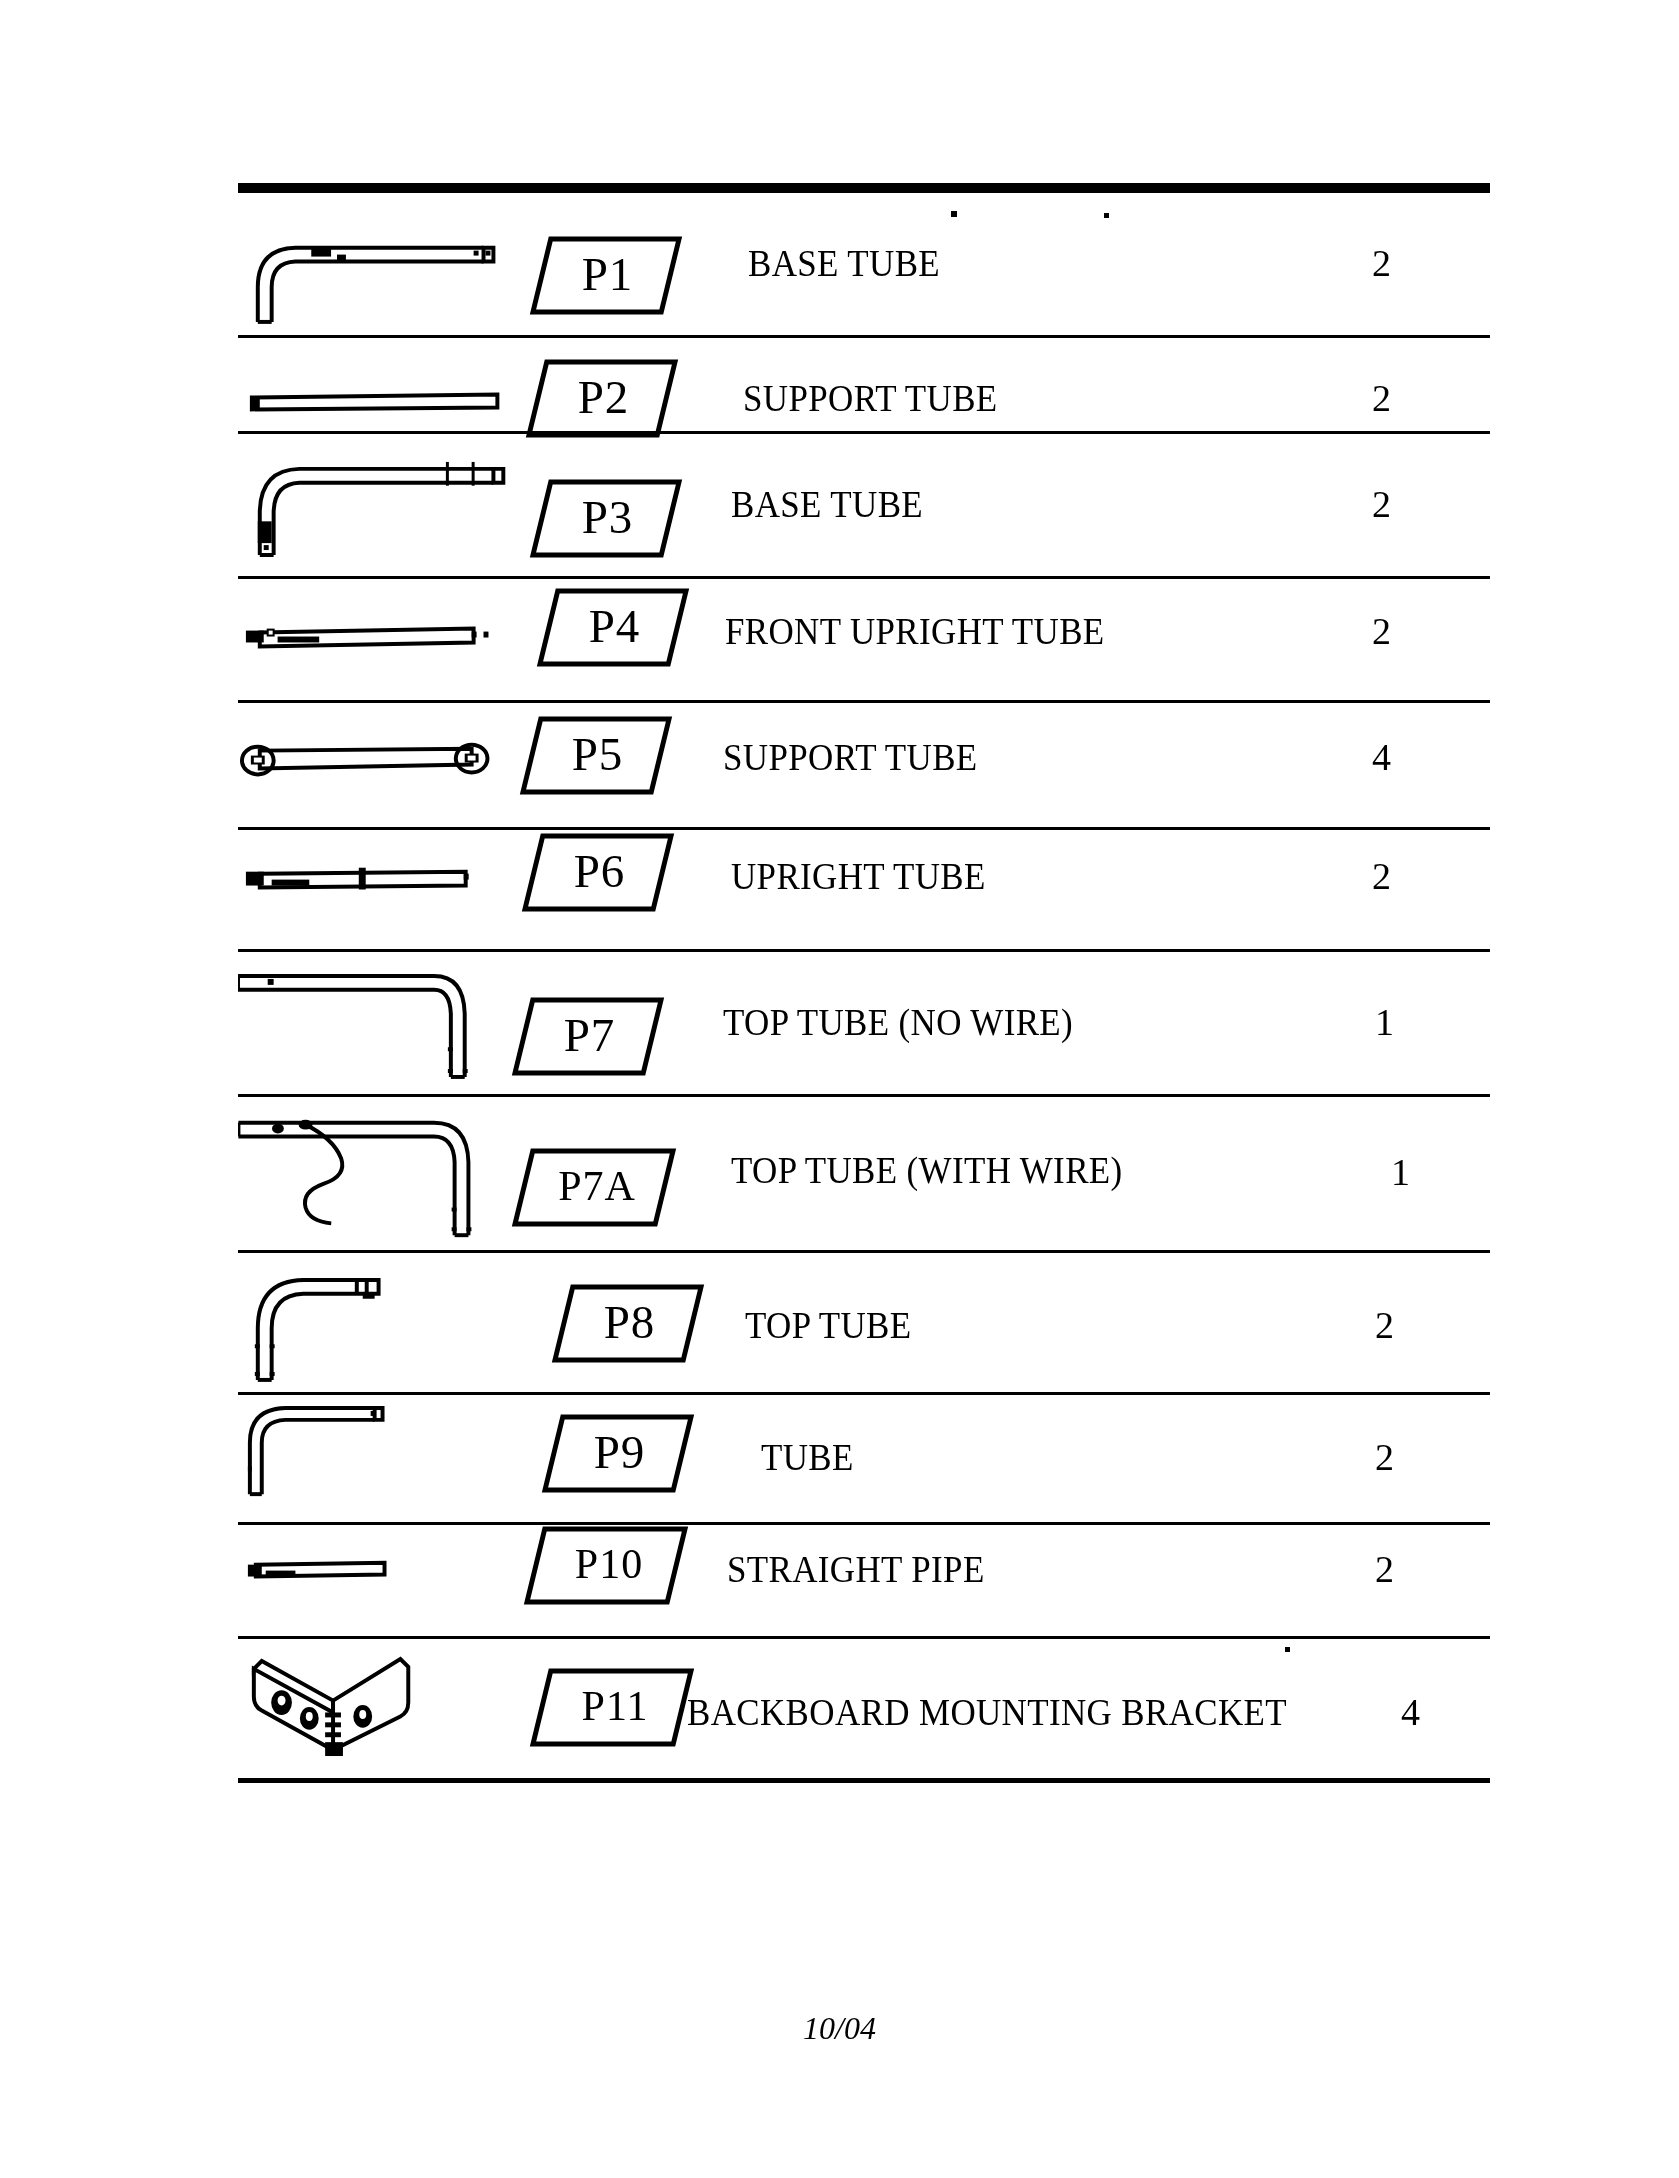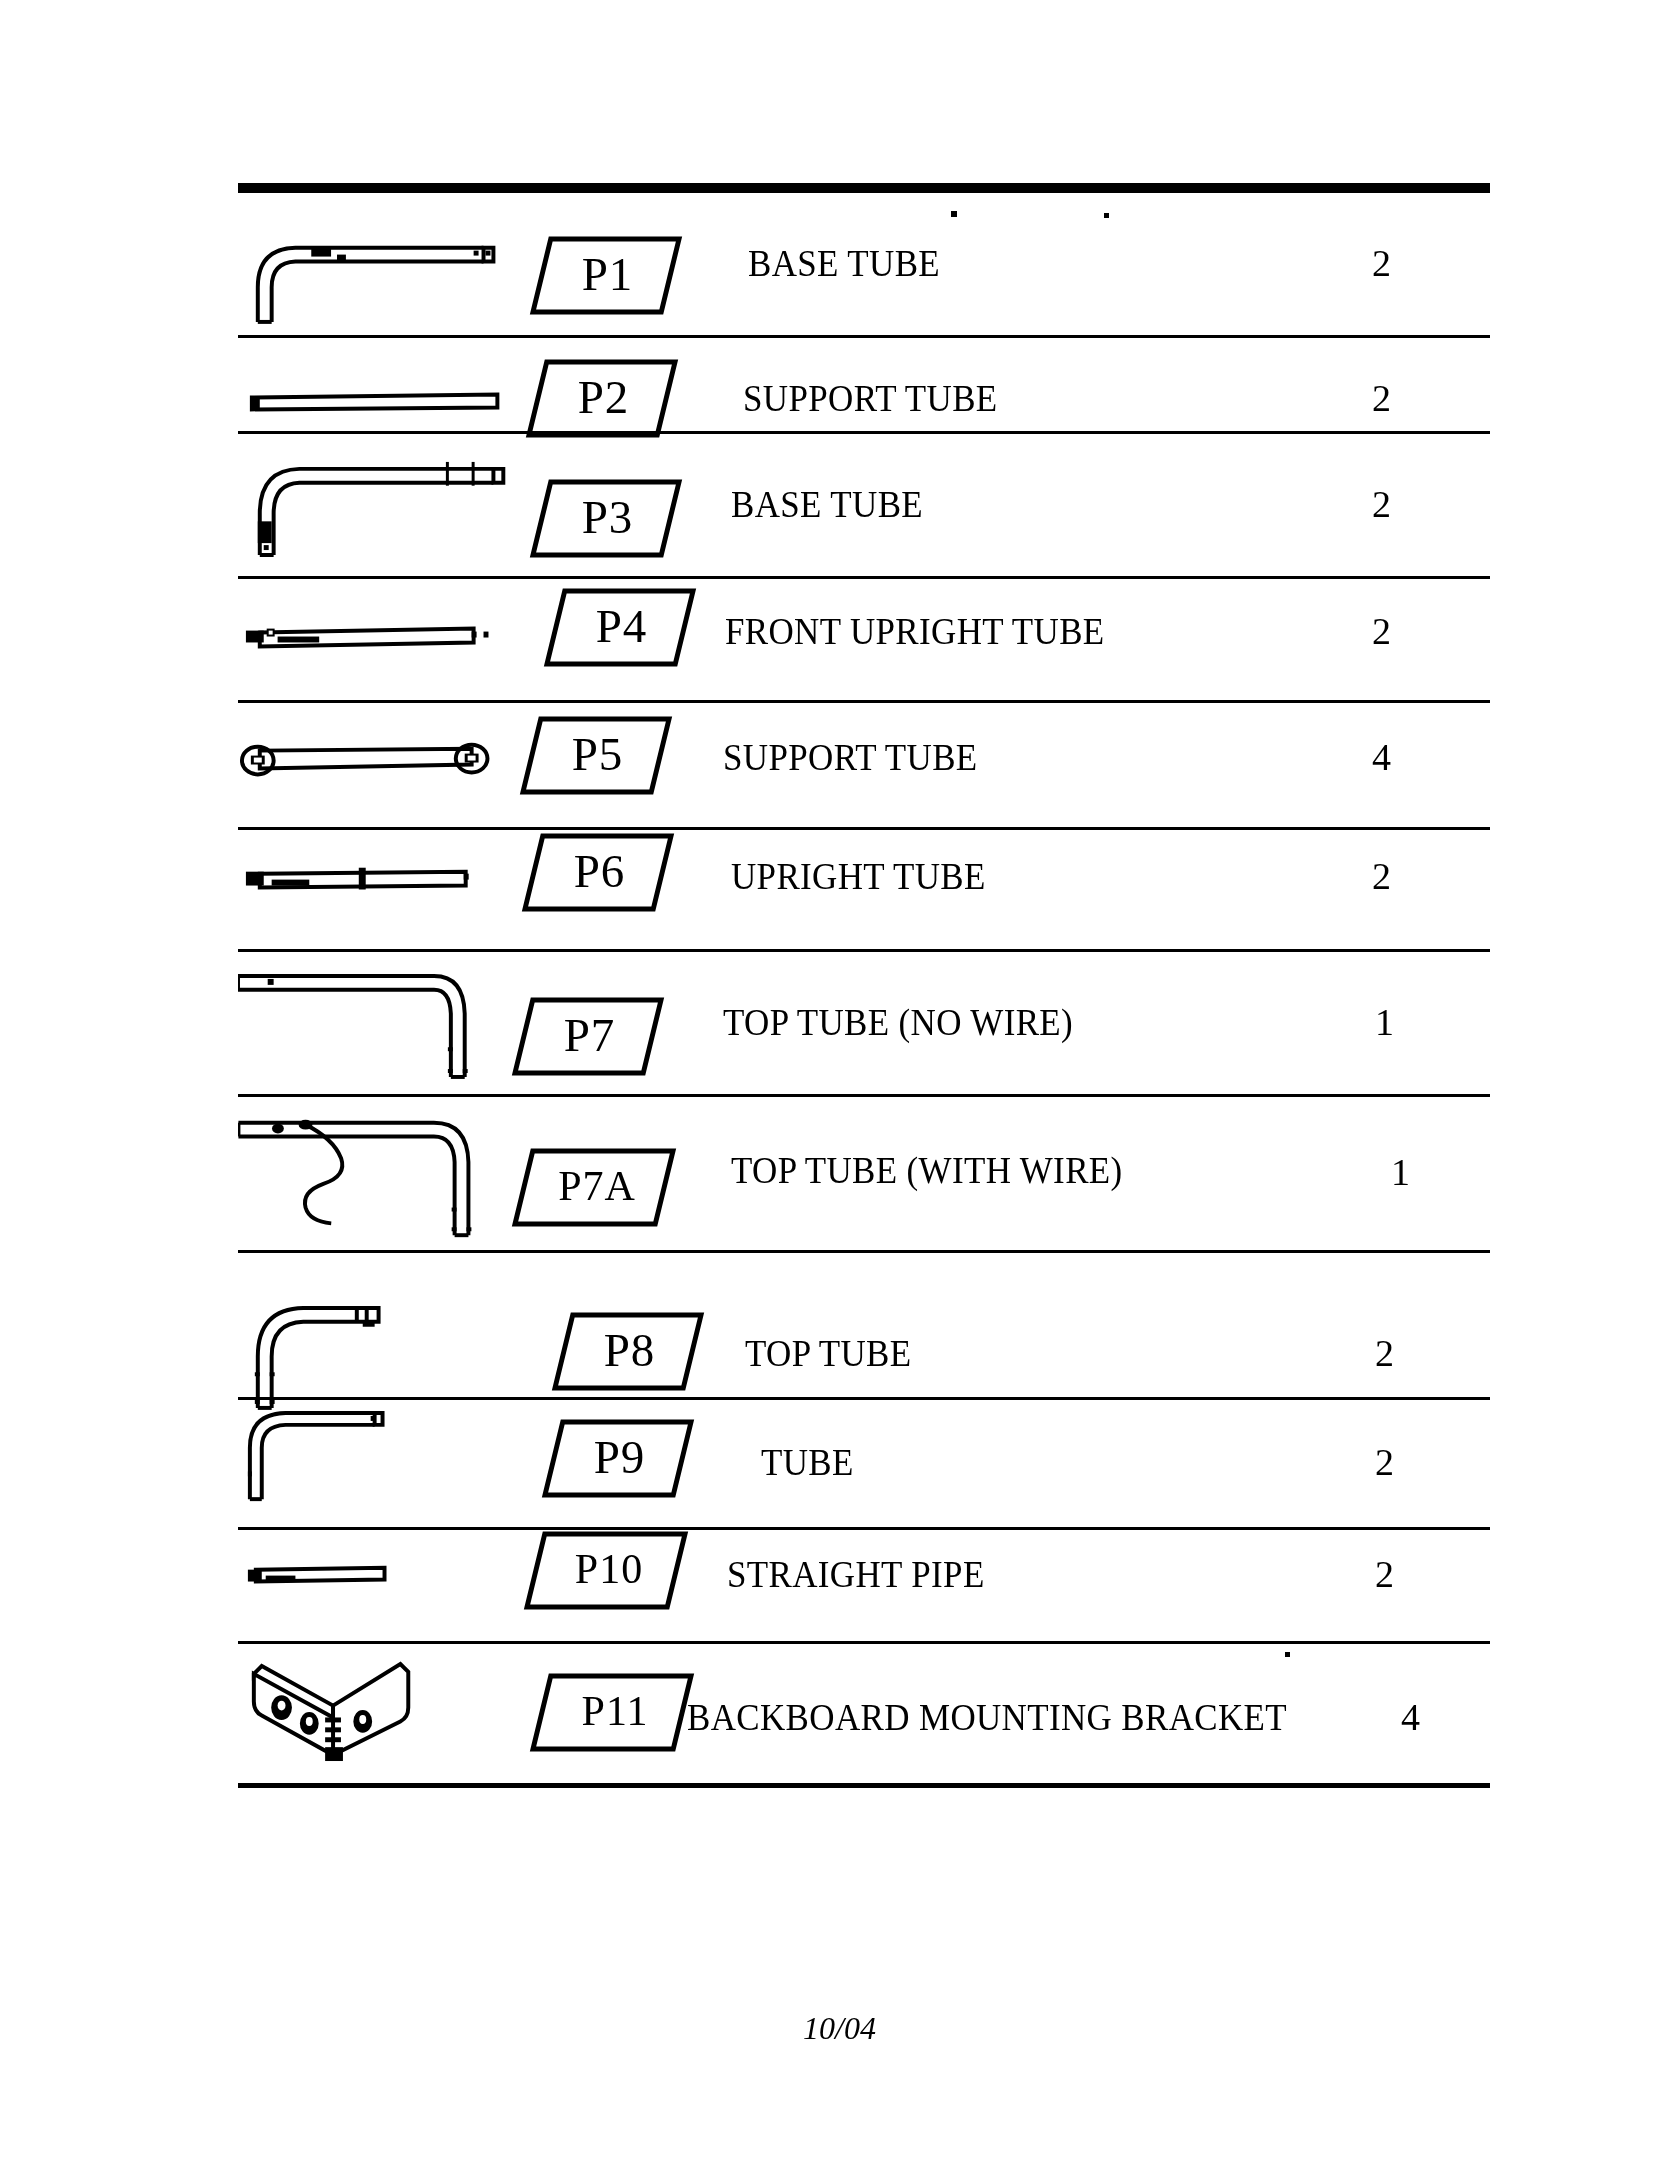--- a/index.html
+++ b/index.html
@@ -253,21 +253,21 @@
             <g fill="none" stroke="#000" stroke-width="4">
               <path d="M22 54 L238 50 L238 64 L22 68 Z"></path>
             </g>
             <rect x="8" y="52" width="18" height="12" fill="#000"></rect>
             <rect x="30" y="51" width="6" height="6" fill="#fff" stroke="#000" stroke-width="2"></rect>
             <rect x="40" y="58" width="42" height="6" fill="#000"></rect>
             <rect x="236" y="53" width="5" height="6" fill="#000"></rect>
             <rect x="248" y="53" width="5" height="6" fill="#000"></rect>
           </svg>
         </div>
-        <div class="tag" style="left:307px; top:8px;text-align:right;">
+        <div class="tag" style="left:300px; top:8px;text-align:right;">
           <svg width="150" height="81" viewBox="0 0 152 82">
             <polygon points="20,4 150,4 132,78 2,78" fill="none" stroke="#000" stroke-width="5"></polygon>
           </svg>
           <div class="tag-text">P4</div>
         </div>
         <div class="desc" style="left:487px; top:30px;">FRONT UPRIGHT TUBE</div>
         <div class="qty" style="left:1134px; top:30px;">2</div>
       </div>
     </div>
     <div class="rule thin"></div>
@@ -375,21 +375,21 @@
             <polygon points="20,4 162,4 144,78 2,78" fill="none" stroke="#000" stroke-width="5"></polygon>
           </svg>
           <div class="tag-text wide" style="width:162px;">P7A</div>
         </div>
         <div class="desc" style="left:493px; top:51px;">TOP TUBE (WITH WIRE)</div>
         <div class="qty" style="left:1153px; top:53px;">1</div>
       </div>
     </div>
     <div class="rule thin"></div>
 
-    <div class="row" style="height:116px;margin-top:28px;">
+    <div class="row" style="height:139px;">
       <div class="row-inner">
         <div class="fig">
           <svg width="297" height="139" viewBox="0 0 300 140">
             <g fill="none" stroke="#000" stroke-width="4">
               <path d="M20 128 L20 76 Q20 28 66 27 L130 27"></path>
               <path d="M34 128 L34 76 Q34 42 66 41 L130 41"></path>
               <path d="M130 27 L142 27 L142 41 L130 41 Z" fill="#fff"></path>
               <path d="M20 128 L34 128"></path>
             </g>
             <rect x="118" y="27" width="4" height="14" fill="#000"></rect>

